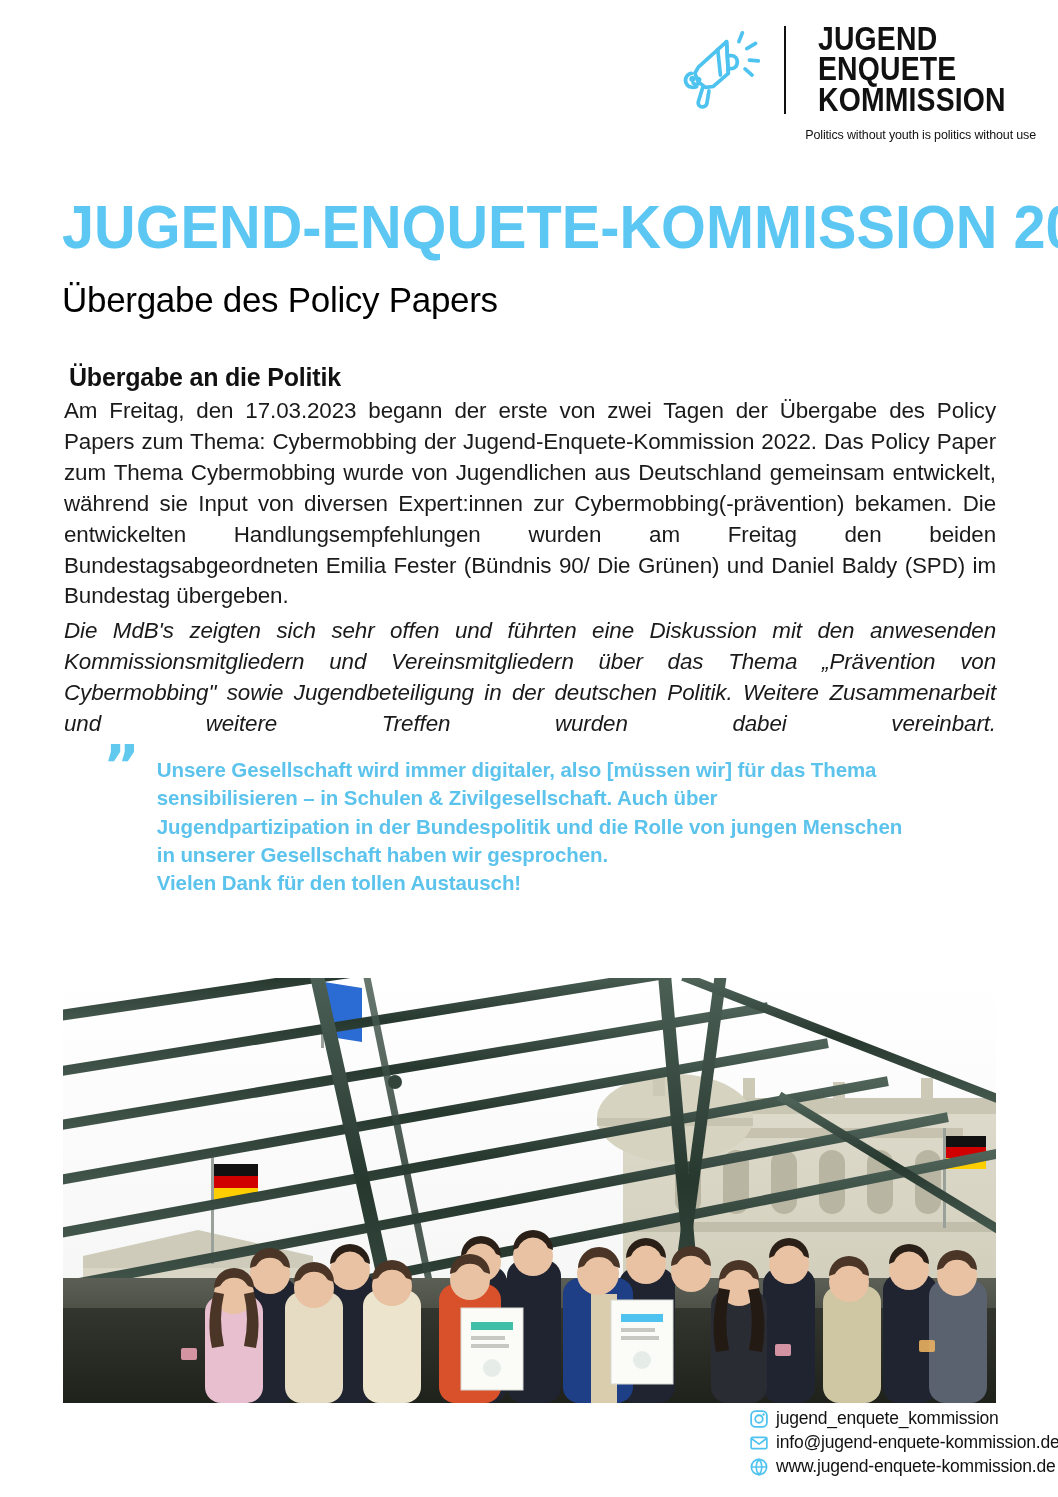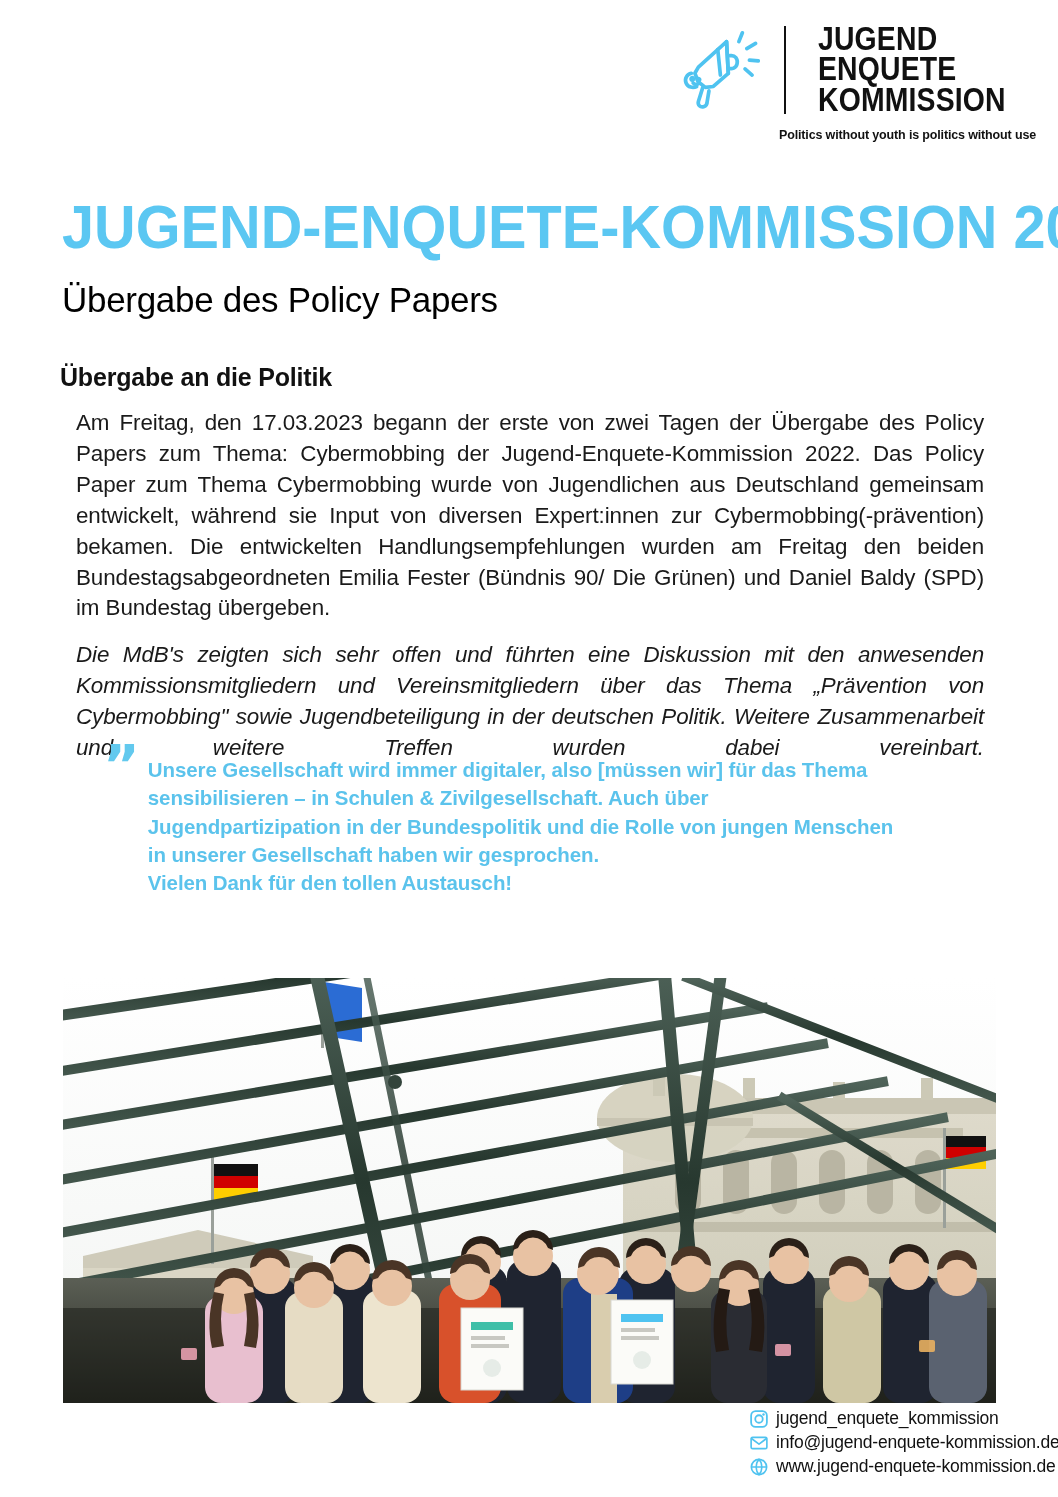--- a/index.html
+++ b/index.html
@@ -56,21 +56,21 @@
     font-size: 33px;
     letter-spacing: 0.2px;
     color: #111111;
     transform: scaleX(0.86);
     transform-origin: left center;
     white-space: nowrap;
   }
   .logo-tagline {
     margin-top: 12px;
     font-size: 12.5px;
-    font-weight: 700;
+    font-weight: 400;
     color: #111111;
     letter-spacing: -0.15px;
     white-space: nowrap;
     margin-left: 11px;
   }
 
   
   .main-title {
     position: absolute;
     top: 196px;
@@ -98,28 +98,28 @@
   }
 
   
   .article {
     position: absolute;
     top: 363px;
     left: 60px;
     width: 940px;
   }
   .article h2 {
-    margin: 0 0 2px 0;
+    margin: 0 0 2px 9px;
     font-size: 25px;
     font-weight: 700;
     letter-spacing: -0.2px;
     color: #111111;
   }
   .article p {
-    margin: 16px;
+    margin: 4px;
     font-size: 22.4px;
     line-height: 1.38;
     text-align: justify;
     color: #1a1a1a;
     letter-spacing: -0.1px;
   }
   .article p.p-last {
     text-align: justify;
     font-style: italic;
   }
@@ -144,20 +144,21 @@
     font-size: 56px;
     font-weight: 700;
     line-height: 0.62;
     color: #62C9EE;
     letter-spacing: -2px;
     user-select: none;
   }
   .quote-body {
     flex: 1 1 auto;
     padding-top: 8px;
+    margin-left: 9px;
   }
   .quote-text {
     margin: 0;
     font-size: 20.5px;
     font-weight: 700;
     line-height: 1.38;
     color: #5BC3EC;
     letter-spacing: -0.1px;
   }
   .quote-attrib {

